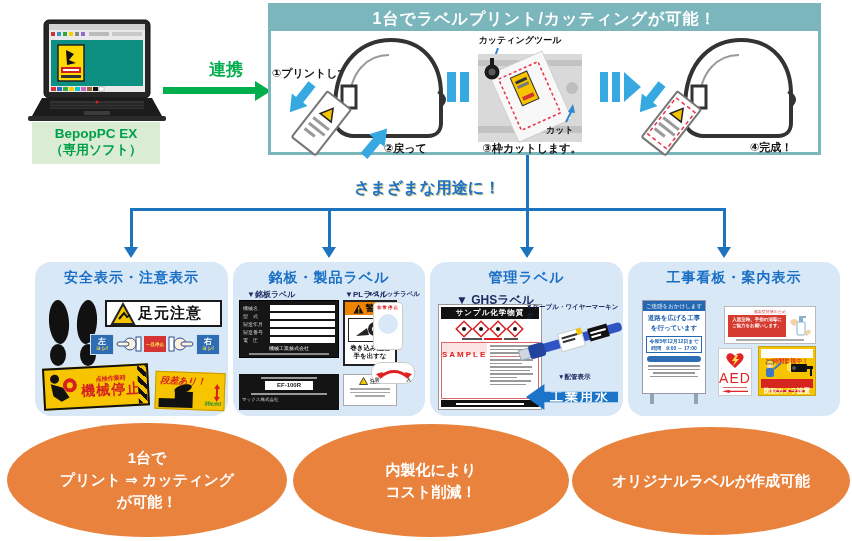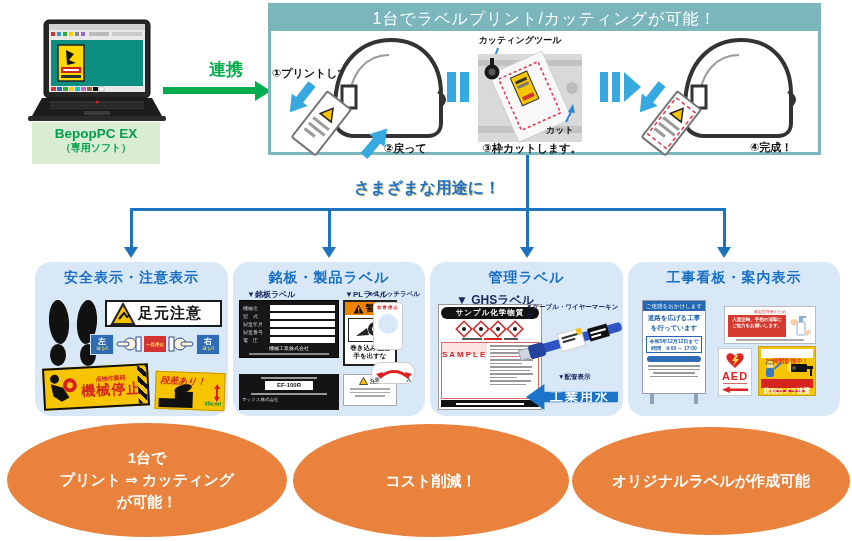--- a/index.html
+++ b/index.html
@@ -6,21 +6,21 @@
     --orange:#e8823c; --teal:#7ab6bc; --blue:#1e73be; --green:#00ae4d;
     --boxbg:#d9e8f7; --titleblue:#1a6fc4; --lblue:#36a9e1;
   }
   *{margin:0;padding:0;box-sizing:border-box;}
   body{font-family:"Liberation Sans","DejaVu Sans",sans-serif;background:#fff;}
   .canvas{position:relative;width:852px;height:541px;background:#fff;overflow:hidden;}
   .abs{position:absolute;}
   svg{overflow:visible;display:block;}
   
   .topbox{left:268px;top:3px;width:553px;height:152px;border:3px solid var(--teal);background:#fff;}
-  .topbox-header{height:25px;background:var(--teal);color:#fff;font-weight:400;font-size:16px;
+  .topbox-header{height:25px;background:var(--teal);color:#fff;font-weight:700;font-size:16px;
     text-align:center;line-height:25px;letter-spacing:1px;}
   .step{font-size:11px;font-weight:800;color:#111;}
   .pausebar{width:9px;height:30px;background:var(--lblue);display:inline-block;margin-right:4px;}
   .fftri{width:0;height:0;border-left:17px solid var(--lblue);border-top:15px solid transparent;border-bottom:15px solid transparent;display:inline-block;}
   
   .softbox{left:32px;top:122px;width:128px;height:42px;background:#daecd3;text-align:center;
     color:#00a04a;font-weight:800;padding-top:4px;}
   .renkei{left:196px;top:58px;width:60px;text-align:center;font-size:17px;font-weight:900;color:var(--green);}
   .renkei-line{left:163px;top:87px;width:92px;height:7px;background:var(--green);}
   .renkei-head{left:255px;top:81px;width:0;height:0;border-left:16px solid var(--green);
@@ -76,21 +76,21 @@
   .sc-head{display:flex;align-items:center;justify-content:center;gap:2px;}
   .sc-head span{font-size:5.5px;font-weight:800;color:#111;}
   .switch1{left:140px;top:40px;width:30px;height:48px;background:#fff;border:1px solid #ccc;border-radius:4px;position:absolute;}
   .switch1 .stoptext{display:block;text-align:center;color:#d62020;font-size:4.5px;font-weight:800;letter-spacing:1px;margin-top:2px;}
   .hole{width:20px;height:20px;border-radius:50%;background:var(--boxbg);margin:4px auto 0;}
   .switch2{left:138px;top:100px;width:44px;height:22px;background:#fff;border:1px solid #ccc;border-radius:10px;position:absolute;}
   .switch2 .off{position:absolute;left:3px;bottom:1px;font-size:4.5px;color:#111;font-weight:700;}
   .switch2 .on{position:absolute;right:3px;bottom:1px;font-size:4.5px;color:#111;font-weight:700;}
   
   .ghs{left:8px;top:42px;width:104px;height:106px;background:#fff;border:1px solid #999;padding:2px;position:absolute;display:flex;flex-direction:column;}
-  .ghs-head{height:12px;background:#111;color:#fff;font-size:7.5px;font-weight:800;text-align:center;line-height:12px;letter-spacing:1px;border-radius:6px;}
+  .ghs-head{height:12px;background:#111;color:#fff;font-size:7.5px;font-weight:800;text-align:center;line-height:12px;letter-spacing:1px;}
   .ghs-line{display:flex;gap:2px;justify-content:center;margin:1px 0 2px;}
   .samplebox{border:1px solid #d66;flex:1;display:flex;}
   .sample-head{height:11px;background:#fbe3e3;text-align:center;}
   .sample-head span{color:#e02020;font-weight:900;font-size:8px;letter-spacing:2px;line-height:11px;}
   .sample-body{padding:2px 3px;flex:1;}
   .sample-body .bar{height:1.5px;margin-bottom:2px;}
   .ghs-foot{height:7px;background:#111;margin-top:1px;display:flex;align-items:center;justify-content:center;}
   .pipearrow{left:96px;top:122px;width:92px;height:26px;background:#1b74c8;position:absolute;
     clip-path:polygon(0 50%,20% 0,20% 30%,100% 30%,100% 70%,20% 70%,20% 100%);
     color:#fff;font-size:13px;font-weight:900;letter-spacing:2px;text-align:center;line-height:26px;padding-left:16px;}
@@ -101,21 +101,21 @@
   .sb-box{border:1px solid #2468b4;margin:3px 1px 0;padding:1px;}
   .sb-date{font-size:5px;font-weight:800;color:#1d5fae;text-align:center;}
   .sb-bar{height:6px;background:#2e6db4;border-radius:3px;margin:3px 2px 0;}
   .leg{position:absolute;width:4px;height:12px;background:#8fa3b8;top:130px;}
   .sanitizer{left:96px;top:44px;width:92px;height:38px;background:#fff;border:1px solid #bbb;padding:2px 3px;position:absolute;}
   .san-top{font-size:4px;color:#c33;text-align:center;}
   .san-row{display:flex;gap:2px;margin-top:1px;}
   .san-red{flex:1;background:#d63b2f;color:#fff;font-size:4.5px;font-weight:700;text-align:center;padding:2px 1px;line-height:1.3;}
   .aed{left:90px;top:86px;width:34px;height:48px;background:#fff;border:1px solid #ccc;position:absolute;
     display:flex;flex-direction:column;align-items:center;padding:3px 2px 2px;}
-  .aed-t{font-size:11px;font-weight:700;color:#e02424;letter-spacing:1px;margin-top:1px;}
+  .aed-t{font-size:14px;font-weight:400;color:#e02424;letter-spacing:1px;margin-top:1px;}
   .aed-arrow{width:26px;height:7px;background:#e02424;margin-top:2px;
     clip-path:polygon(0 50%,30% 0,30% 30%,100% 30%,100% 70%,30% 70%,30% 100%);}
   .camera{left:130px;top:84px;width:58px;height:50px;background:#f6c500;border:1px solid #caa21a;padding:2px;position:absolute;}
   .cam-top{height:9px;background:#fff;text-align:center;}
   .cam-top span{color:#e02424;font-size:6px;font-weight:900;line-height:9px;}
   .cam-band{height:9px;background:#d6251f;text-align:center;margin-top:1px;}
   .cam-band span{color:#fff;font-size:6.5px;font-weight:900;line-height:9px;}
   
   .benefit{position:absolute;background:var(--orange);border-radius:50%;display:flex;flex-direction:column;
     align-items:center;justify-content:center;color:#fff;font-weight:800;font-size:15px;line-height:1.45;text-align:center;}
@@ -189,21 +189,21 @@
     <rect x="24" y="81" width="94" height="8" fill="#323232"></rect>
     <line x1="24" y1="84" x2="118" y2="84" stroke="#1c1c1c"></line>
       <line x1="24" y1="87" x2="118" y2="87" stroke="#1c1c1c"></line>
     <rect x="58" y="91" width="26" height="4" rx="1" fill="#3a3a3a"></rect>
     <circle cx="71" cy="82" r="1.5" fill="#d62020"></circle>
     <rect x="2" y="96" width="138" height="5" rx="2" fill="#2a2a2a"></rect>
   </svg>
 
   <div class="abs softbox">
     <div style="font-size:13.5px">BepopPC EX</div>
-    <div style="font-size:10px">（専用ソフト）</div>
+    <div style="font-size:13px">（専用ソフト）</div>
   </div>
 
   <div class="abs renkei">連携</div>
   <div class="abs renkei-line"></div>
   <div class="abs renkei-head"></div>
 
   <div class="abs topbox">
     <div class="topbox-header">1台でラベルプリント/カッティングが可能！</div>
   </div>
 
@@ -582,19 +582,20 @@
       <div class="bar" style="height:1.5px;width:70%;margin:2px auto 0;background:#d6251f;"></div>
     </div>
   </div>
 
   <div class="benefit" style="left:7px;top:423px;width:280px;height:114px;">
     <div>1台で</div>
     <div>プリント ⇒ カッティング</div>
     <div>が可能！</div>
   </div>
   <div class="benefit" style="left:293px;top:424px;width:276px;height:113px;">
+    <div>内製化により</div>
     <div>コスト削減！</div>
   </div>
   <div class="benefit" style="left:572px;top:427px;width:278px;height:108px;">
     <div>オリジナルラベルが作成可能</div>
   </div>
 
 </div>
 
 </body></html>

